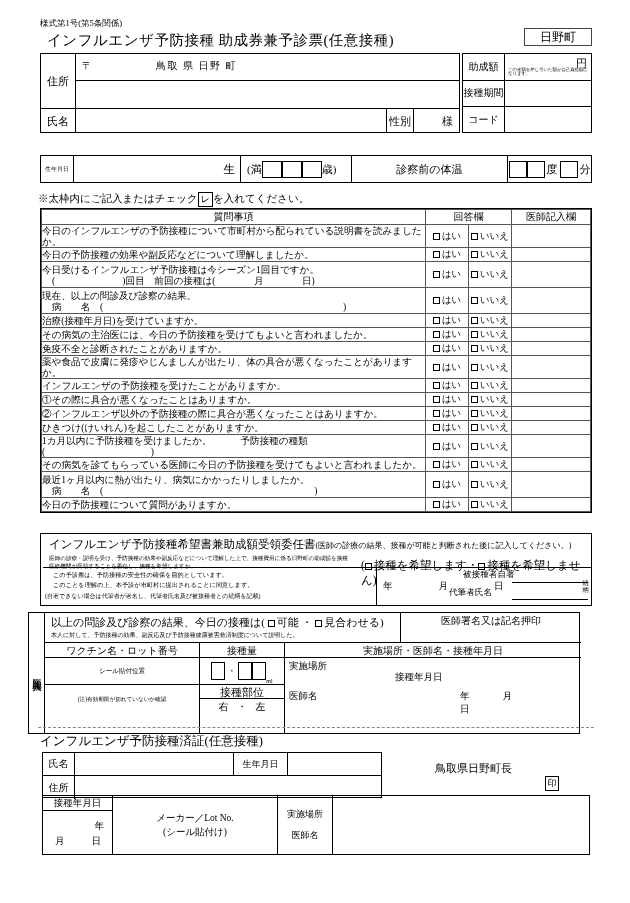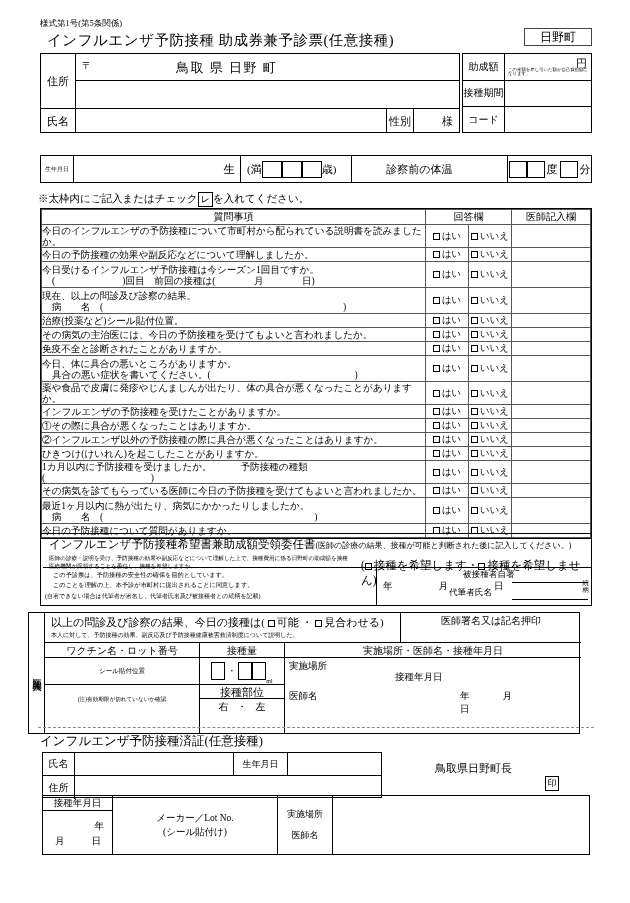--- a/index.html
+++ b/index.html
@@ -31,21 +31,21 @@
     font-size:12px;
   }
 
   
   .addr-outer { position:absolute; left:40px; top:53px; width:420px; height:80px; border:1.2px solid #000; }
   .addr-label { position:absolute; left:0; top:0; width:35px; height:54px; border-right:1px solid #000;
                 display:flex; align-items:center; justify-content:center; font-size:11px; }
   .addr-line1 { position:absolute; left:35px; top:0; right:0; height:27px; border-bottom:1px solid #000; }
   .addr-line2 { position:absolute; left:35px; top:27px; right:0; height:27px; }
   .addr-postal { position:absolute; left:6px; top:5px; font-size:10px; }
-  .addr-pref { position:absolute; left:100px; top:5px; font-size:13px; letter-spacing:1.5px; }
+  .addr-pref { position:absolute; left:80px; top:5px; font-size:10px; letter-spacing:1.5px; }
   .name-row { position:absolute; left:0; top:54px; width:100%; height:25px; border-top:1px solid #000; }
   .name-label { position:absolute; left:0; top:0; width:35px; height:100%; border-right:1px solid #000;
                 display:flex; align-items:center; justify-content:center; font-size:11px; }
   .name-sama { position:absolute; right:6px; top:5px; font-size:11px; }
   .sex-label { position:absolute; left:345px; top:0; width:28px; height:100%;
                border-left:1px solid #000; border-right:1px solid #000;
                display:flex; align-items:center; justify-content:center; font-size:11px; }
 
   
   .sub-outer { position:absolute; left:462px; top:53px; width:130px; height:80px; border:1.2px solid #000; }
@@ -60,21 +60,21 @@
 
   
   .bt { position:absolute; left:40px; top:155px; width:552px; height:28px; border:1.2px solid #000; }
   .bt-lab { position:absolute; left:0; top:0; width:33px; height:100%; border-right:1px solid #000;
             display:flex; align-items:center; justify-content:center; font-size:6px; }
   .bt-birth { position:absolute; left:33px; top:0; width:167px; height:100%; border-right:1.2px solid #000; }
   .bt-sei { position:absolute; right:5px; top:6px; font-size:11.5px; }
   .bt-age { position:absolute; left:200px; top:0; width:111px; height:100%; border-right:1.2px solid #000;
             display:flex; align-items:center; font-size:11px; padding-left:6px; }
   .bt-age .wbox { width:20px; height:17px; }
-  .bt-temp-lab { position:absolute; left:301px; top:0; width:155px; height:100%;
+  .bt-temp-lab { position:absolute; left:311px; top:0; width:155px; height:100%;
                  display:flex; align-items:center; justify-content:center; font-size:11px; }
   .bt-temp-v { position:absolute; left:466px; top:0; right:0; height:100%;
                display:flex; align-items:center; justify-content:center; font-size:11px; border-left:1px solid #000;}
   .bt-temp-v .wbox { width:18px; height:17px; }
 
   .note-check { position:absolute; left:38px; top:192px; font-size:10.5px; }
   .note-check .lbox { display:inline-block; border:1px solid #000; padding:0 2px; font-size:9px; }
 
   
   .qt { position:absolute; left:40px; top:208px; width:552px; border:1.4px solid #000;
@@ -270,42 +270,33 @@
           <tr>
             <td class="q thick-top" style="height: 26px;">
               <div>現在、以上の問診及び診察の結果。</div>
               <div class="sub2">病　　名　(　　　　　　　　　　　　　　　　　　　　　　　　　)</div>
             </td>
             <td class="a thick-top"><span class="cb"></span><span>はい</span></td>
             <td class="a thick-top"><span class="cb"></span><span>いいえ</span></td>
             <td class="d thick-top"></td>
           </tr>
           <tr>
-            <td class="q">治療(投薬など)シール貼付位置。</td>
+            <td class="q">治療(接種年月日)を受けていますか。</td>
             <td class="a"><span class="cb"></span><span>はい</span></td>
             <td class="a"><span class="cb"></span><span>いいえ</span></td>
             <td class="d"></td>
           </tr>
           <tr>
             <td class="q">その病気の主治医には、今日の予防接種を受けてもよいと言われましたか。</td>
             <td class="a"><span class="cb"></span><span>はい</span></td>
             <td class="a"><span class="cb"></span><span>いいえ</span></td>
             <td class="d"></td>
           </tr>
           <tr>
             <td class="q thick-top">免疫不全と診断されたことがありますか。</td>
-            <td class="a thick-top"><span class="cb"></span><span>はい</span></td>
-            <td class="a thick-top"><span class="cb"></span><span>いいえ</span></td>
-            <td class="d thick-top"></td>
-          </tr>
-          <tr>
-            <td class="q thick-top" style="height: 26px;">
-              <div>今日、体に具合の悪いところがありますか。</div>
-              <div class="sub2">具合の悪い症状を書いてください。(　　　　　　　　　　　　　　　)</div>
-            </td>
             <td class="a thick-top"><span class="cb"></span><span>はい</span></td>
             <td class="a thick-top"><span class="cb"></span><span>いいえ</span></td>
             <td class="d thick-top"></td>
           </tr>
           <tr>
             <td class="q thick-top">薬や食品で皮膚に発疹やじんましんが出たり、体の具合が悪くなったことがありますか。</td>
             <td class="a thick-top"><span class="cb"></span><span>はい</span></td>
             <td class="a thick-top"><span class="cb"></span><span>いいえ</span></td>
             <td class="d thick-top"></td>
           </tr>

